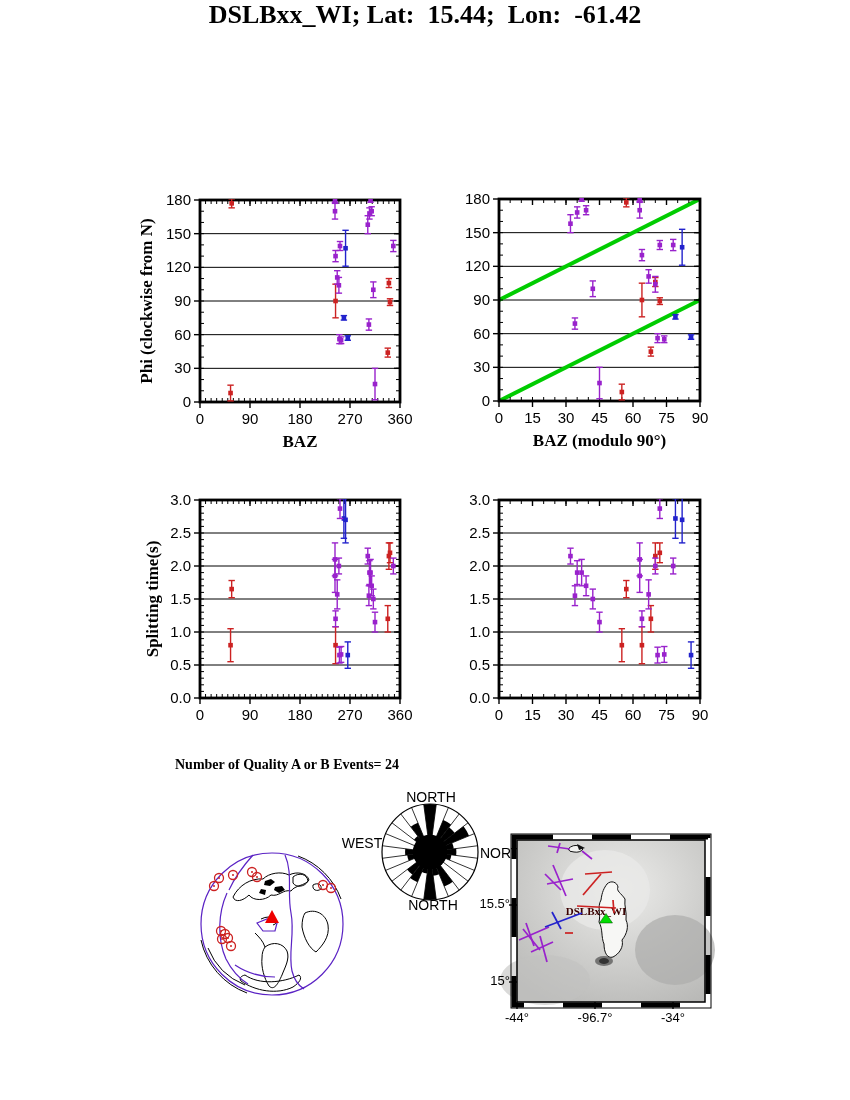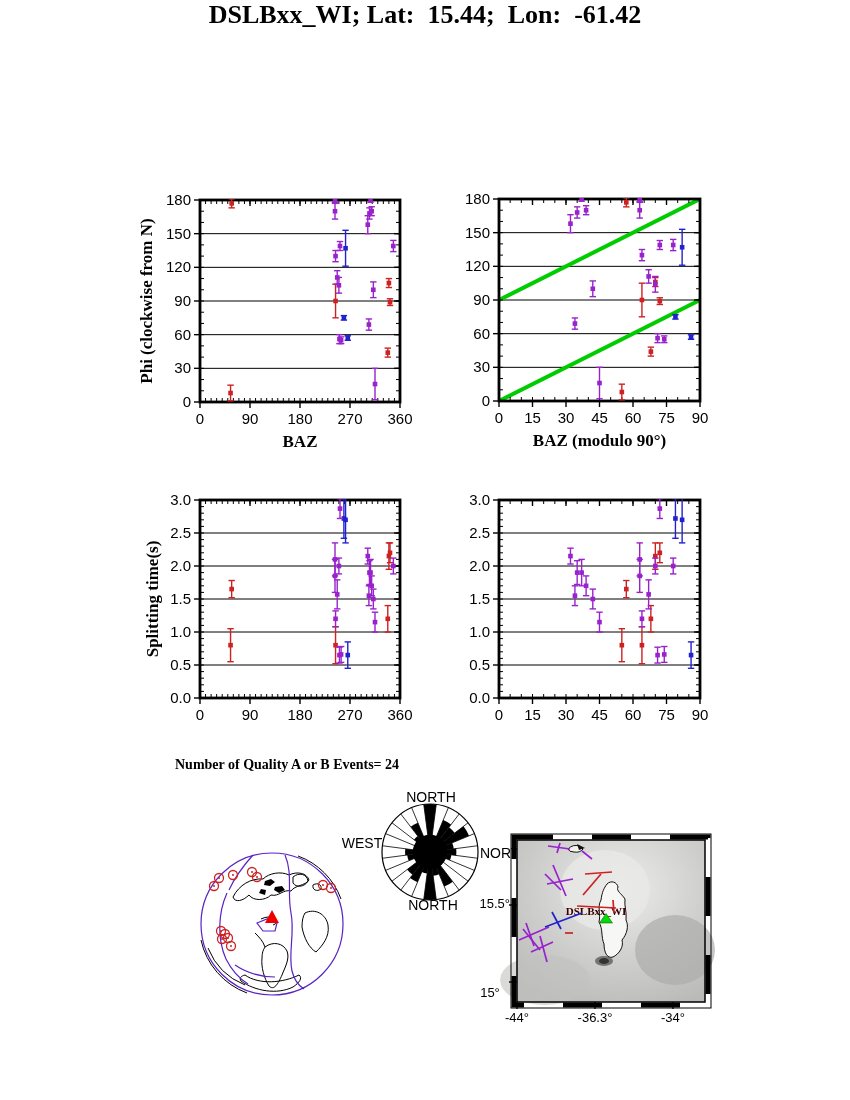--- a/index.html
+++ b/index.html
@@ -1213,18 +1213,18 @@
         <line x1="168" y1="172" x2="168" y2="179" stroke="#000" stroke-width="1.4"></line>
         <line x1="4" y1="75" x2="12" y2="75" stroke="#000" stroke-width="1.4"></line>
         <line x1="4" y1="152" x2="12" y2="152" stroke="#000" stroke-width="1.4"></line>
       </g>
     <rect x="6" y="4" width="200" height="174" fill="none" stroke="#000" stroke-width="1"></rect>
     <rect x="9" y="7" width="194" height="168" fill="none" stroke="#000" stroke-width="5" stroke-dasharray="39 39"></rect>
     <rect x="12" y="10" width="188" height="162" fill="none" stroke="#000" stroke-width="1.5"></rect>
   </svg>
 
   <div class="abs maptick" style="left:462px;top:896px;width:48px;text-align:right;">15.5°</div>
-  <div class="abs maptick" style="left:470px;top:973px;width:40px;text-align:center;margin-top:12px;">15°</div>
+  <div class="abs maptick" style="left:470px;top:973px;width:40px;text-align:right;">15°</div>
   <div class="abs maptick" style="left:497px;top:1010px;width:40px;text-align:center;">-44°</div>
-  <div class="abs maptick" style="left:570px;top:1010px;width:50px;text-align:center;">-36.3°</div>
+  <div class="abs maptick" style="left:570px;top:1010px;width:50px;text-align:center;">-96.7°</div>
   <div class="abs maptick" style="left:653px;top:1010px;width:40px;text-align:center;">-34°</div>
 
 </div>
 
 </body></html>

